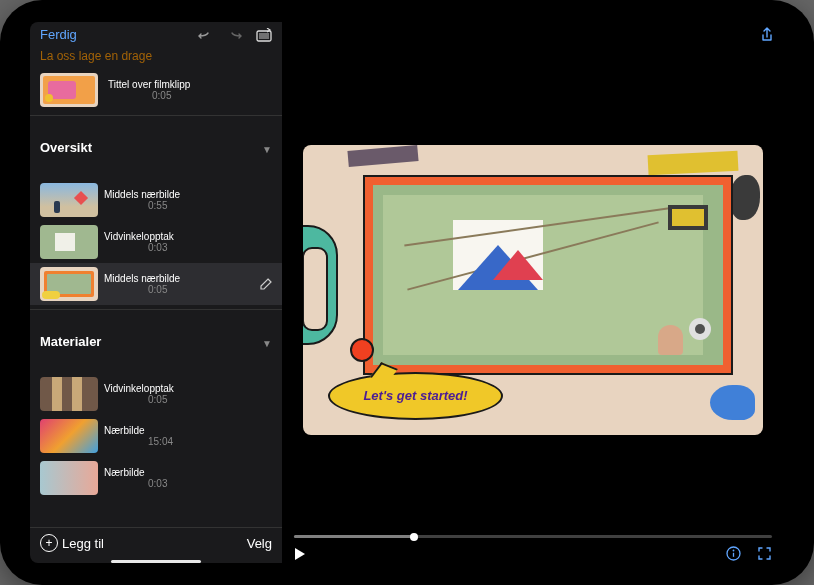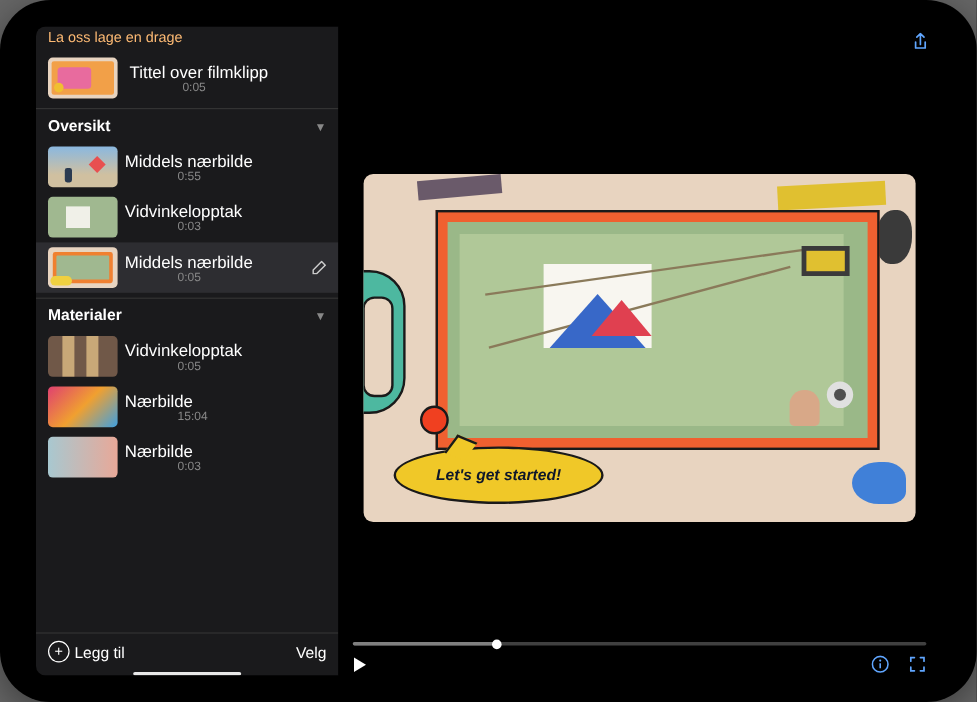--- a/index.html
+++ b/index.html
@@ -16,32 +16,32 @@
     .battery-fill { position: absolute; left: 1px; top: 1px; bottom: 1px; right: 1px; background: #fff; border-radius: 1px; }
     
     .main-area { display: flex; flex: 1; overflow: hidden; }
     
     .sidebar { width: 252px; background: #1a1a1c; display: flex; flex-direction: column; color: #fff; overflow: hidden; }
     
     .sidebar-header { display: flex; justify-content: space-between; align-items: center; padding: 5px 10px; }
     .done-btn { color: #60a6ff; font-size: 13px; background: none; border: none; }
     .header-icons { display: flex; gap: 14px; align-items: center; color: #888; }
     
-    .project-title { font-size: 12px; color: #fdba74; padding: 2px 10px 6px; }
+    .project-title { font-size: 12px; color: #a16207; padding: 2px 10px 6px; }
     
     .title-clip-row { display: flex; align-items: center; padding: 4px 10px; gap: 10px; }
     .title-thumb { width: 58px; height: 34px; background: #e8d4c0; border-radius: 4px; position: relative; overflow: hidden; }
     .title-thumb-inner { position: absolute; inset: 3px; background: #f2a048; border-radius: 2px; }
     .title-thumb-pink { position: absolute; left: 8px; top: 8px; width: 28px; height: 18px; background: #e86b9e; border-radius: 3px; }
     .title-thumb-dot { position: absolute; left: 5px; bottom: 5px; width: 8px; height: 8px; background: #f0c030; border-radius: 50%; }
     .clip-info { display: flex; flex-direction: column; }
-    .clip-label { font-size: 14px; color: #fff; }
+    .clip-label { font-size: 10px; color: #fff; }
     .clip-time { font-size: 10px; color: #888; margin-left: 44px; }
     
-    .section-header { display: flex; justify-content: space-between; align-items: flex-end; padding: 6px 10px; border-top: 1px solid #333; margin-top: 4px; }
+    .section-header { display: flex; justify-content: space-between; align-items: flex-end; padding: 24px 10px; border-top: 1px solid #333; margin-top: 4px; }
     .section-title { font-size: 13px; font-weight: 600; color: #fff; }
     .chevron { color: #888; font-size: 10px; }
     
     .clip-row { display: flex; align-items: center; padding: 4px 10px; gap: 6px; position: relative; }
     .clip-row.selected { background: #2d2d31; }
     .clip-thumb { width: 58px; height: 34px; background: #555; border-radius: 4px; overflow: hidden; position: relative; }
     
     .thumb-sky { background: linear-gradient(180deg, #8ab8e0 0%, #d0c0a0 70%); }
     .thumb-kite { position: absolute; right: 12px; top: 10px; width: 10px; height: 10px; background: #e85050; transform: rotate(45deg); }
     .thumb-person { position: absolute; left: 14px; bottom: 4px; width: 6px; height: 12px; background: #2a3a50; border-radius: 2px; }
@@ -96,21 +96,21 @@
     .toolbox { position: absolute; right: 15px; top: 20px; width: 40px; height: 25px; background: #3a3a3a; }
     .toolbox::after { content: ''; position: absolute; inset: 4px; background: #e0c030; }
     .tape-roll { position: absolute; right: 12px; bottom: 25px; width: 22px; height: 22px; background: #e0e0e0; border-radius: 50%; }
     .tape-roll::after { content: ''; position: absolute; inset: 6px; background: #505050; border-radius: 50%; }
     .hand { position: absolute; right: 40px; bottom: 10px; width: 25px; height: 30px; background: #d8a888; border-radius: 12px 12px 4px 4px; }
     
     .deco-dot { position: absolute; left: 47px; bottom: 73px; width: 24px; height: 24px; background: #f04020; border: 2px solid #1a1a1a; border-radius: 50%; }
     
     .speech-bubble { position: absolute; left: 25px; bottom: 15px; background: #f0c828; border: 2.5px solid #1a1a1a; border-radius: 50%; width: 175px; height: 48px; display: flex; align-items: center; justify-content: center; }
     .speech-bubble::before { content: ''; position: absolute; top: -10px; left: 45px; width: 16px; height: 16px; background: #f0c828; border-left: 2.5px solid #1a1a1a; border-top: 2.5px solid #1a1a1a; transform: rotate(22deg) skew(-15deg); }
-    .speech-text { font-size: 13px; font-weight: 600; color: #0f172a; font-style: italic; }
+    .speech-text { font-size: 13px; font-weight: 600; color: #4c1d95; font-style: italic; }
     
     .deco-blue-br { position: absolute; right: 8px; bottom: 15px; width: 45px; height: 35px; background: #4080d8; border-radius: 50% 40% 30% 50%; }
     
     .playback-bar { padding: 4px 12px 2px; }
     .time-row { display: flex; justify-content: space-between; color: #aaa; font-size: 9px; margin-bottom: 2px; }
     .scrubber { height: 3px; background: #404040; border-radius: 2px; position: relative; margin-bottom: 8px; }
     .scrubber-progress { position: absolute; left: 0; top: 0; bottom: 0; width: 25%; background: #808080; border-radius: 2px; }
     .scrubber-knob { position: absolute; left: 25%; top: 50%; width: 8px; height: 8px; background: #fff; border-radius: 50%; transform: translate(-50%, -50%); }
     .controls-row { display: flex; justify-content: space-between; align-items: center; color: #60a6ff; }
     .play-btn { color: #fff; font-size: 13px; }
@@ -121,20 +121,42 @@
 </head>
 <body>
 
 <div class="device-frame">
   <div class="screen">
 
 
     <div class="main-area">
 
       <div class="sidebar">
+        <div class="sidebar-header">
+          <button class="done-btn">Ferdig</button>
+          <div class="header-icons">
+            <span>
+                <svg width="15" height="12" viewBox="0 0 15 12">
+                  <path d="M3 5 L1 7 L3 9 M1.5 7 Q8 7 10 4" stroke="#999" stroke-width="1.4" fill="none" stroke-linecap="round"></path>
+                </svg>
+              </span>
+            <span>
+                <svg width="15" height="12" viewBox="0 0 15 12">
+                  <path d="M12 5 L14 7 L12 9 M13.5 7 Q7 7 5 4" stroke="#666" stroke-width="1.4" fill="none" stroke-linecap="round"></path>
+                </svg>
+              </span>
+            <span>
+                <svg width="16" height="14" viewBox="0 0 16 14">
+                  <rect x="1" y="3" width="14" height="10" rx="1.5" stroke="#ddd" stroke-width="1.3" fill="none"></rect>
+                  <path d="M11 0 L14 2 L11 4" stroke="#ddd" stroke-width="1.2" fill="none"></path>
+                  <path d="M3 6 h10 M3 8 h10 M3 10 h10" stroke="#ddd" stroke-width="0.9"></path>
+                </svg>
+              </span>
+          </div>
+        </div>
 
         <div class="project-title">La oss lage en drage</div>
 
         <div class="title-clip-row">
           <div class="title-thumb">
             <div class="title-thumb-inner"></div>
               <div class="title-thumb-pink"></div>
               <div class="title-thumb-dot"></div>
           </div>
           <div class="clip-info">

